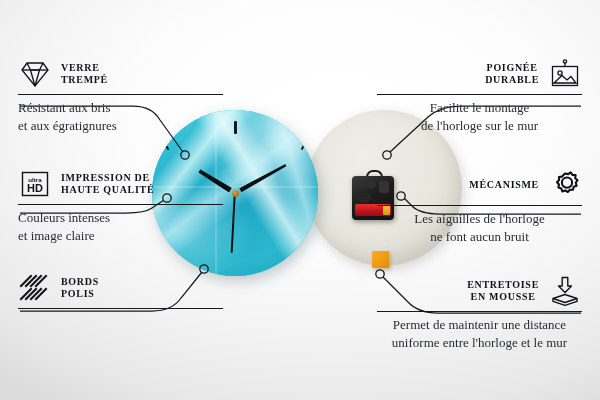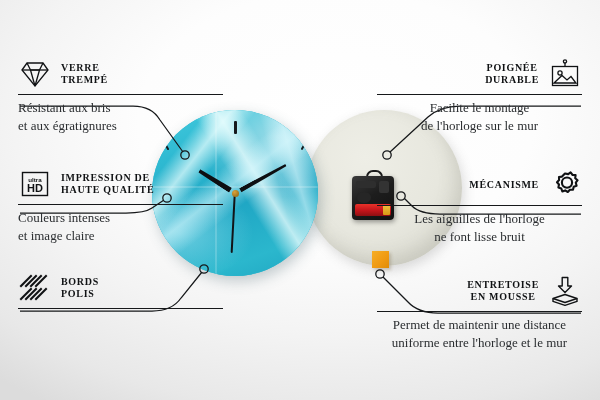--- a/index.html
+++ b/index.html
@@ -397,21 +397,21 @@
           <circle cx="19" cy="13.6" r="5.1"></circle>
         </svg>
       </span>
       <div class="feature-title">
         <div>MÉCANISME</div>
       </div>
     </div>
     <div class="feature-rule"></div>
     <div class="feature-desc">
       <div>Les aiguilles de l'horloge</div>
-      <div>ne font lisse bruit</div>
+      <div>ne font aucun bruit</div>
     </div>
   </div>
 
   <div class="feature right" id="feat-entretoise">
     <div class="feature-head">
       <span class="feature-icon">
         <svg viewBox="0 0 34 32" width="34" height="32" fill="none" stroke="currentColor" stroke-width="1.4" stroke-linejoin="round">
           <path d="M14.2 2.5 L19.8 2.5 L19.8 11 L23.5 11 L17 17.5 L10.5 11 L14.2 11 Z"></path>
           <path d="M17 19.5 L29 23.5 L17 27.5 L5 23.5 Z"></path>
           <path d="M5 23.5 L5 26.4 L17 30.4 L29 26.4 L29 23.5"></path>

